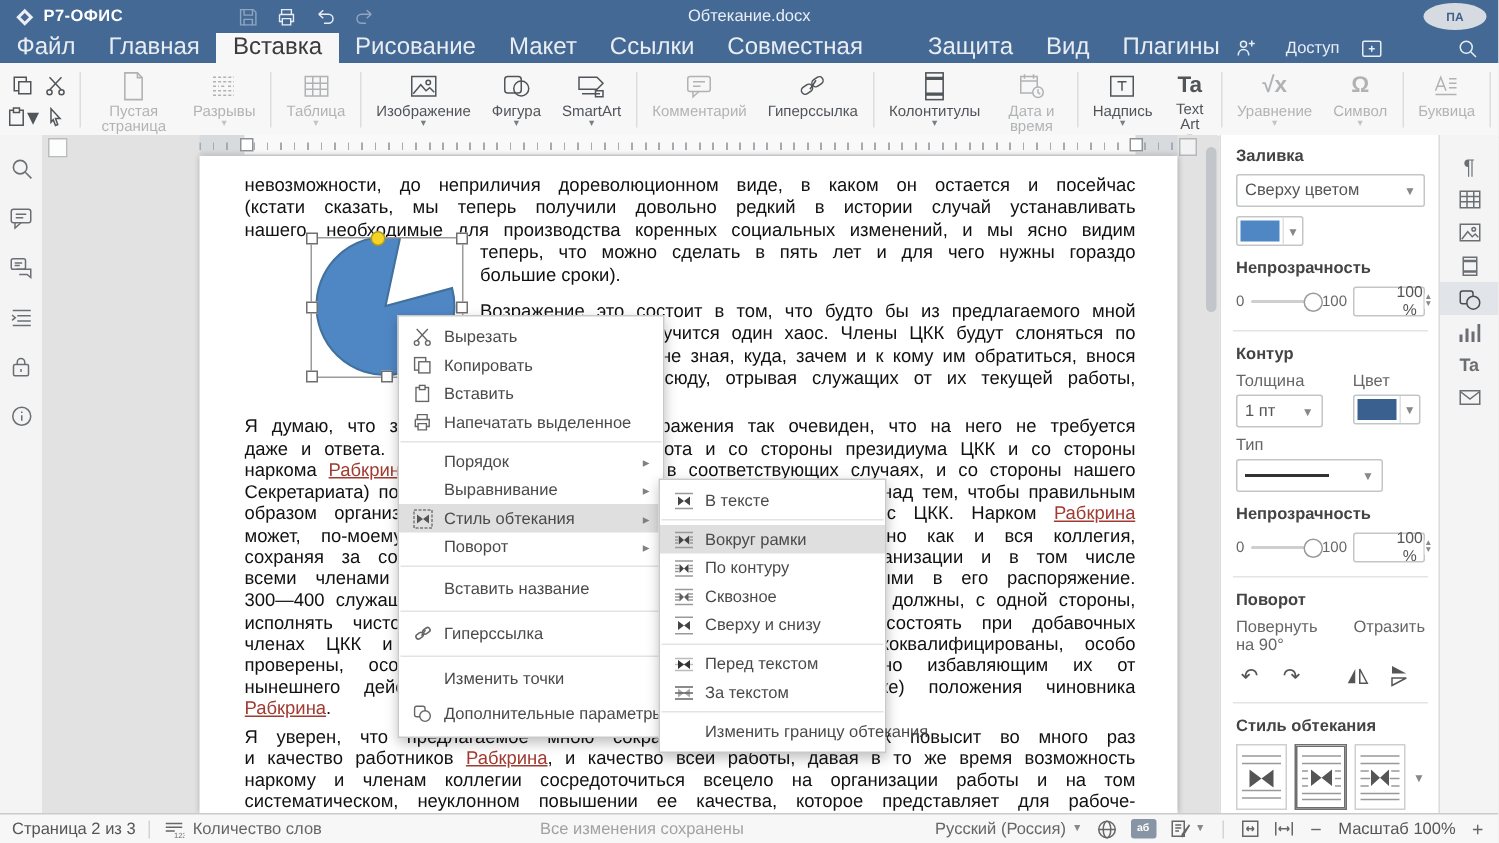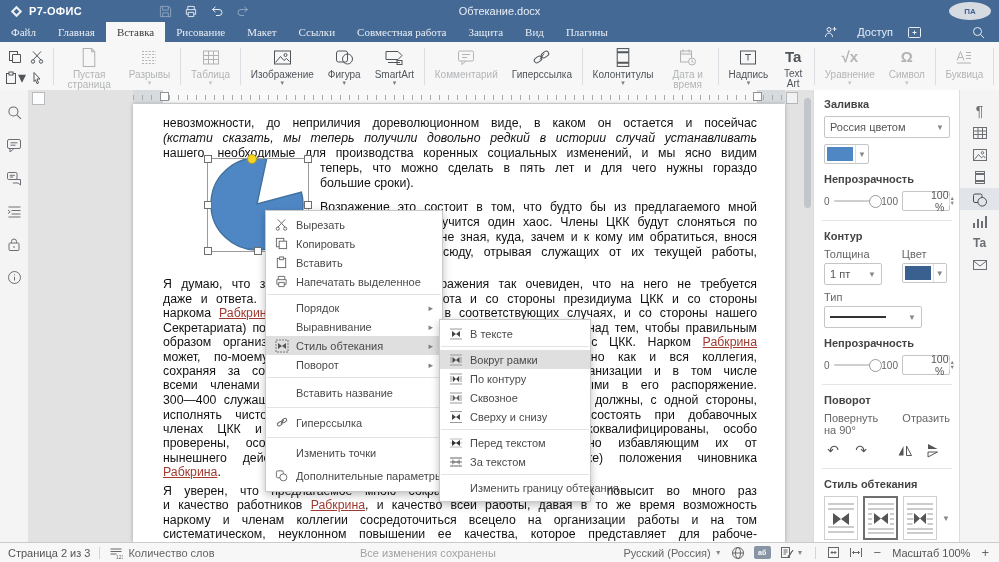--- a/index.html
+++ b/index.html
@@ -11,21 +11,21 @@
   #logo{display:flex;align-items:center;gap:6px;padding:0 10px;}
   #logo .mark{width:13px;height:13px;}
   #appname{font-size:11px;font-weight:bold;letter-spacing:.3px;}
   .qa-btn{width:26px;height:22px;display:flex;align-items:center;justify-content:center;color:#e8edf4;}
   .qa-btn.dim{opacity:.45}
   #doc-title{position:absolute;left:0;right:0;text-align:center;font-size:11px;color:#e9eef5;pointer-events:none;}
   #avatar{position:absolute;right:8px;top:2px;width:42px;height:18px;border-radius:50%;background:#d6dbe2;color:#44618f;
           font-size:8px;font-weight:bold;display:flex;align-items:center;justify-content:center;}
   
   #tabsrow{position:absolute;left:0;top:22px;right:0;height:20px;background:#446995;display:flex;align-items:stretch;}
-  .tab{padding:0 11px;font-size:11px;line-height:20px;color:rgba(255,255,255,.88);font-family:Liberation Serif, serif;}
+  .tab{padding:0 11px;font-size:16px;line-height:20px;color:rgba(255,255,255,.88);}
   .tab.active{background:#f7f7f7;color:#3b3b3b;}
   #tabs-right{margin-left:auto;display:flex;align-items:center;gap:14px;padding-right:14px;color:#e8edf4;font-size:11px;}
   .tr-item{display:flex;align-items:center;gap:19px;}
   
   #toolbar{position:absolute;left:0;top:42px;right:0;height:47px;background:#f7f7f7;border-bottom:1px solid #cfd2d6;
            display:flex;align-items:stretch;padding:1px 2px;}
   .tsep{width:1px;background:#dadde1;margin:5px 3px;}
   .tbtn{display:flex;flex-direction:column;align-items:center;justify-content:flex-start;padding:4px 7px 0 7px;
         font-size:10px;line-height:10px;color:#50555a;text-align:center;max-width:92px;}
   .tbtn .ic{height:21px;margin-bottom:2px;color:#50555a;}
@@ -380,21 +380,21 @@
     <div class="band"></div>
     <div class="ticks"></div>
     <div class="rmark" style="left:27px"></div>
     <div class="rmark" style="left:620px"></div>
   </div>
   <div id="ruler-toggle"></div>
 
   <div id="page">
     <div id="doc-lines">
         <div class="doc-line" style="left: 30px; top: 12px; width: 594px;"><span>невозможности, до неприличия дореволюционном виде, в каком он остается и посейчас</span></div>
-        <div class="doc-line" style="left: 30px; top: 27px; width: 594px; font-style: italic;"><span>(кстати сказать, мы теперь получили довольно редкий в истории случай устанавливать</span></div>
+        <div class="doc-line" style="left: 30px; top: 27px; width: 594px;"><span>(кстати сказать, мы теперь получили довольно редкий в истории случай устанавливать</span></div>
         <div class="doc-line" style="left: 30px; top: 42px; width: 594px;"><span>нашего, необходимые для производства коренных социальных изменений, и мы ясно видим</span></div>
         <div class="doc-line" style="left: 187px; top: 57px; width: 437px;"><span>теперь, что можно сделать в пять лет и для чего нужны гораздо</span></div>
         <div class="doc-line left" style="left: 187px; top: 72px; width: 437px;"><span>большие сроки).</span></div>
         <div class="doc-line" style="left: 187px; top: 96px; width: 437px;"><span>Возражение это состоит в том, что будто бы из предлагаемого мной</span></div>
         <div class="doc-line" style="left: 187px; top: 111px; width: 437px;"><span>преобразования получится один хаос. Члены ЦКК будут слоняться по</span></div>
         <div class="doc-line" style="left: 187px; top: 126px; width: 437px;"><span>всем учреждениям, не зная, куда, зачем и к кому им обратиться, внося</span></div>
         <div class="doc-line" style="left: 187px; top: 141px; width: 437px;"><span>дезорганизацию повсюду, отрывая служащих от их текущей работы,</span></div>
         <div class="doc-line left" style="left: 187px; top: 156px; width: 437px;"><span>и т. д.</span></div>
         <div class="doc-line" style="left: 30px; top: 173px; width: 594px;"><span>Я думаю, что злостный источник этого возражения так очевиден, что на него не требуется</span></div>
         <div class="doc-line" style="left: 30px; top: 188px; width: 594px;"><span>даже и ответа. Разумеется, потребуется работа и со стороны президиума ЦКК и со стороны</span></div>
@@ -600,21 +600,21 @@
   <div class="mdiv"></div>
   <div class="mi">
     <span class="mic"></span>
       <span class="mil">Изменить границу обтекания</span>
   </div>
 </div>
 
 <div id="rightpanel">
   <div class="rp-h">Заливка</div>
   <div class="dd">
-    <span>Россия цветом</span>
+    <span>Сверху цветом</span>
       <span class="ddc">▼</span>
   </div>
   <div style="margin-top:6px;">
     <span class="splitbtn">
       <span class="swatch" style="background-color: rgb(79, 135, 197);"></span>
       <span class="ddc">▼</span>
     </span>
   </div>
   <div class="rp-h" style="margin-top:9px;">Непрозрачность</div>
   <div class="sliderrow">

